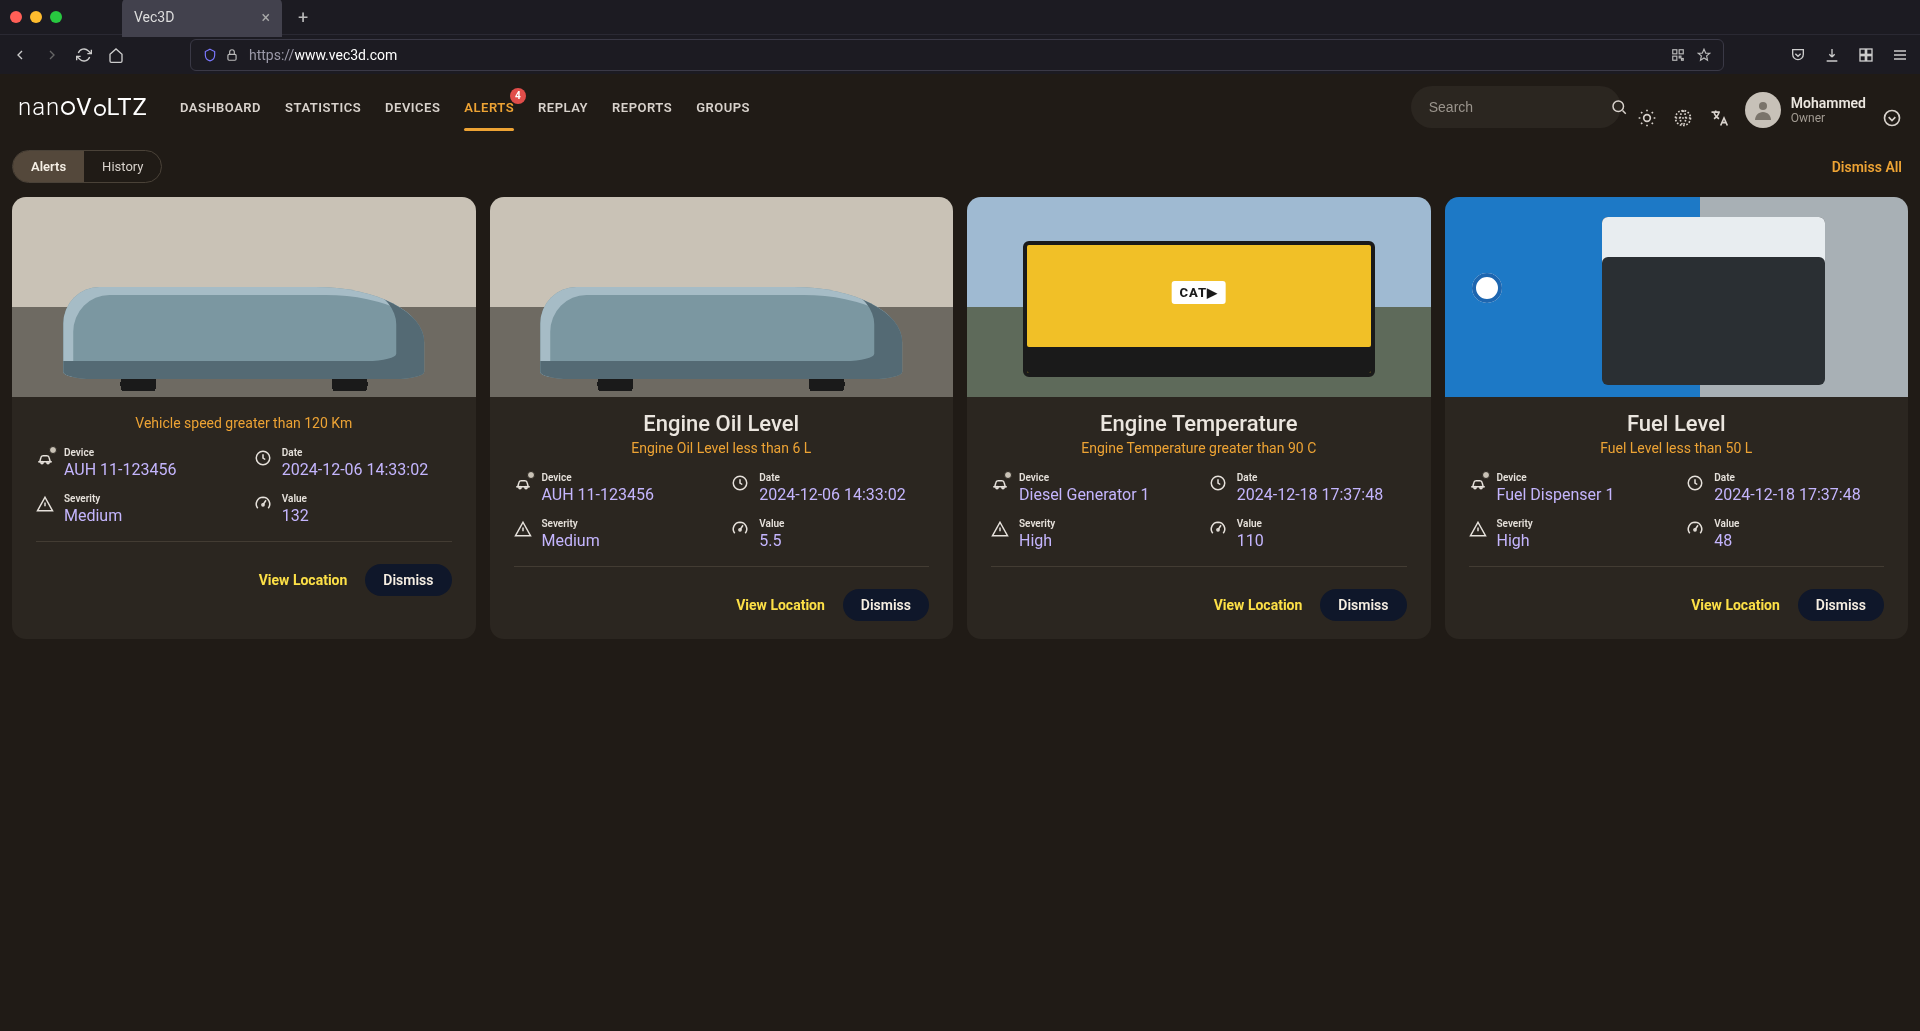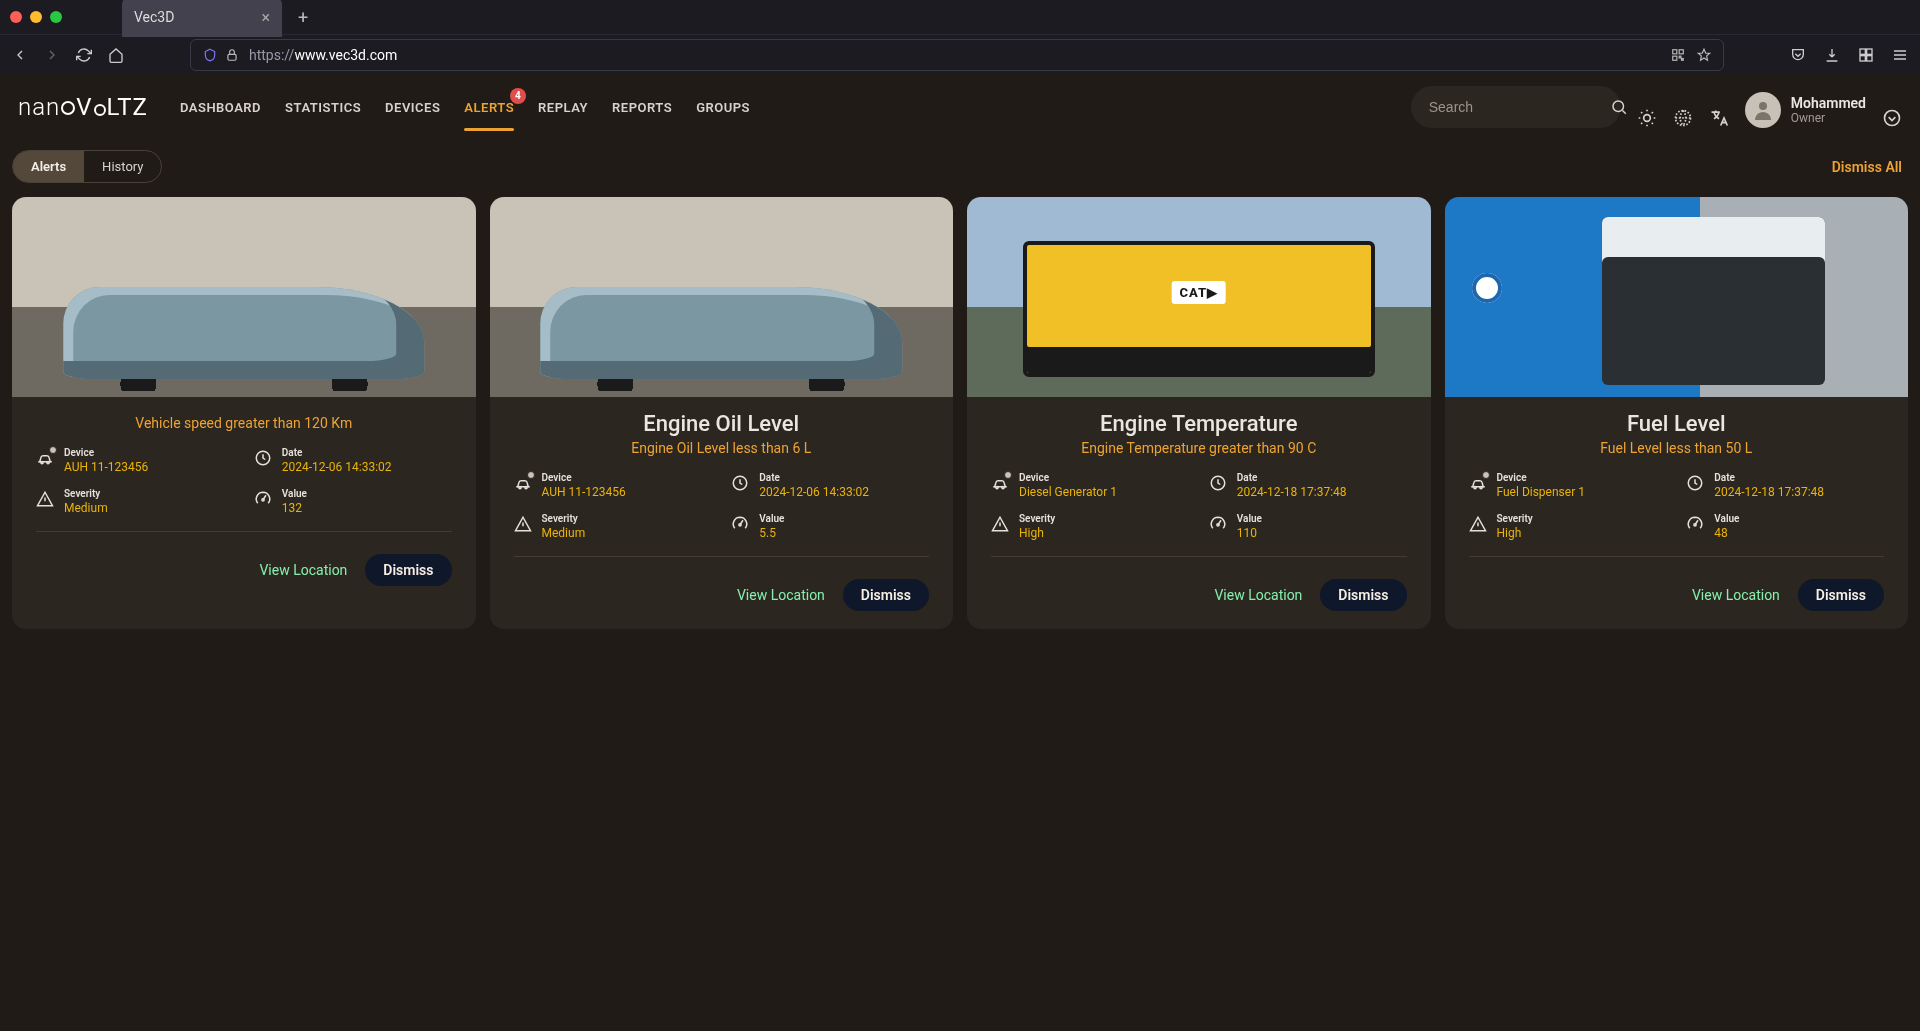--- a/index.html
+++ b/index.html
@@ -73,24 +73,24 @@
     .img-fuel::before{ content:""; position:absolute; left:6%; width:30px; height:30px; top:38%; background:#fff; border-radius:50%; box-shadow: inset 0 0 0 4px #1d66b0; }
 
     .card-body { padding: 14px 24px 10px; }
     .card-title { text-align:center; font-size:22px; color:#ebe6df; font-weight:500; }
     .card-sub { text-align:center; color:#eda334; font-size:14px; margin-top:4px; }
     .grid2 { display:grid; grid-template-columns:1fr 1fr; gap:14px 20px; margin-top:16px; }
     .field { display:flex; gap:10px; }
     .field .icon { width:18px; height:18px; flex-shrink:0; color:#e6e1db; margin-top:2px; position:relative; }
     .dot-badge{ position:absolute; top:-3px; right:-3px; width:8px; height:8px; background:#c9c2b6; border-radius:50%; border:1.5px solid #2b2620;}
     .field .meta .lbl { font-weight:600; color:#e6e1db; font-size:10px; }
-    .field .meta .val { font-size:12px; color:#eab308; margin-top:2px; }
+    .field .meta .val { font-size:16px; color:#c4b5fd; margin-top:2px; }
     .divider { border-top:1px solid #433c33; margin: 16px 0 12px; }
     .card-actions { display:flex; justify-content:flex-end; gap:18px; padding: 0 24px 18px; }
-    .btn-text { color:#86efac; font-weight:400; font-size:14px; cursor:pointer; align-self:center; }
+    .btn-text { color:#fde047; font-weight:700; font-size:14px; cursor:pointer; align-self:center; }
     .btn { background:#0f172a; color:#f7efe3; padding:8px 18px; border-radius:20px; font-weight:600; font-size:14px; cursor:pointer; }
 
     svg { display:block; }
   </style>
 </head>
 <body>
 
 <div class="browser-chrome">
   <div class="chrome-top">
     <div class="traffic-lights">

